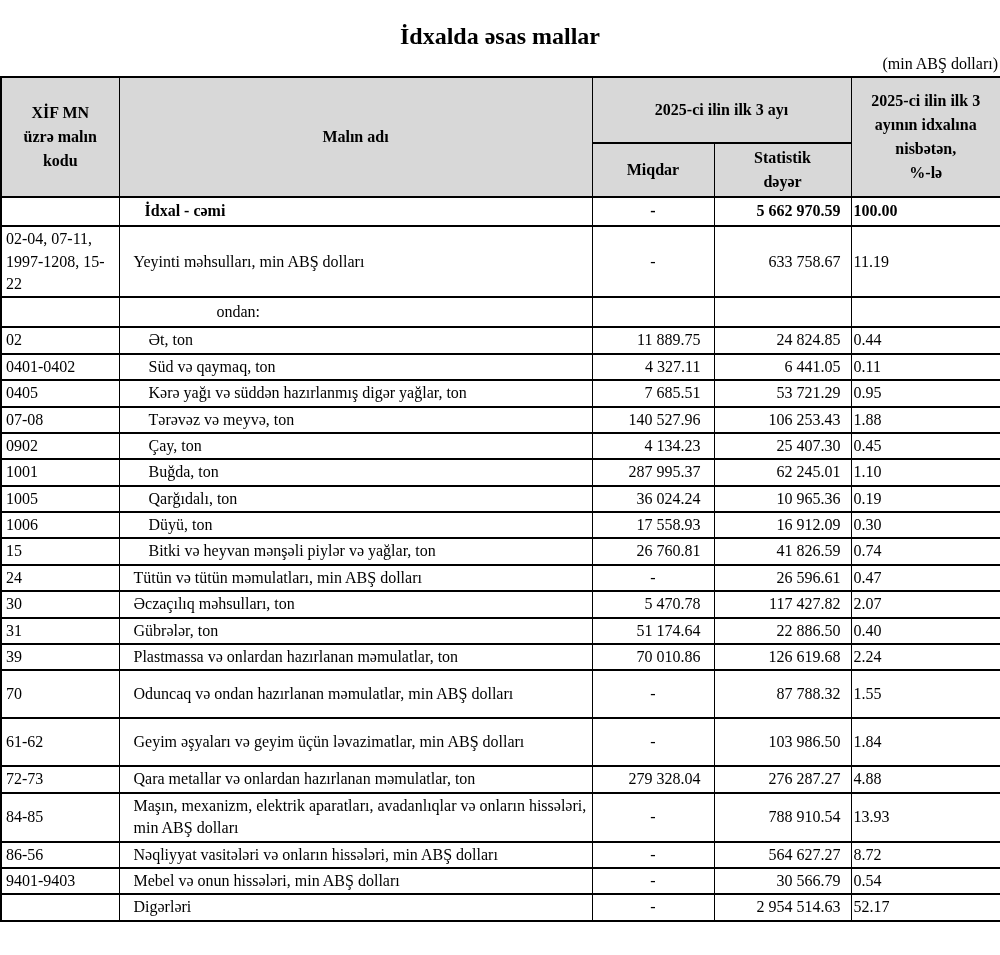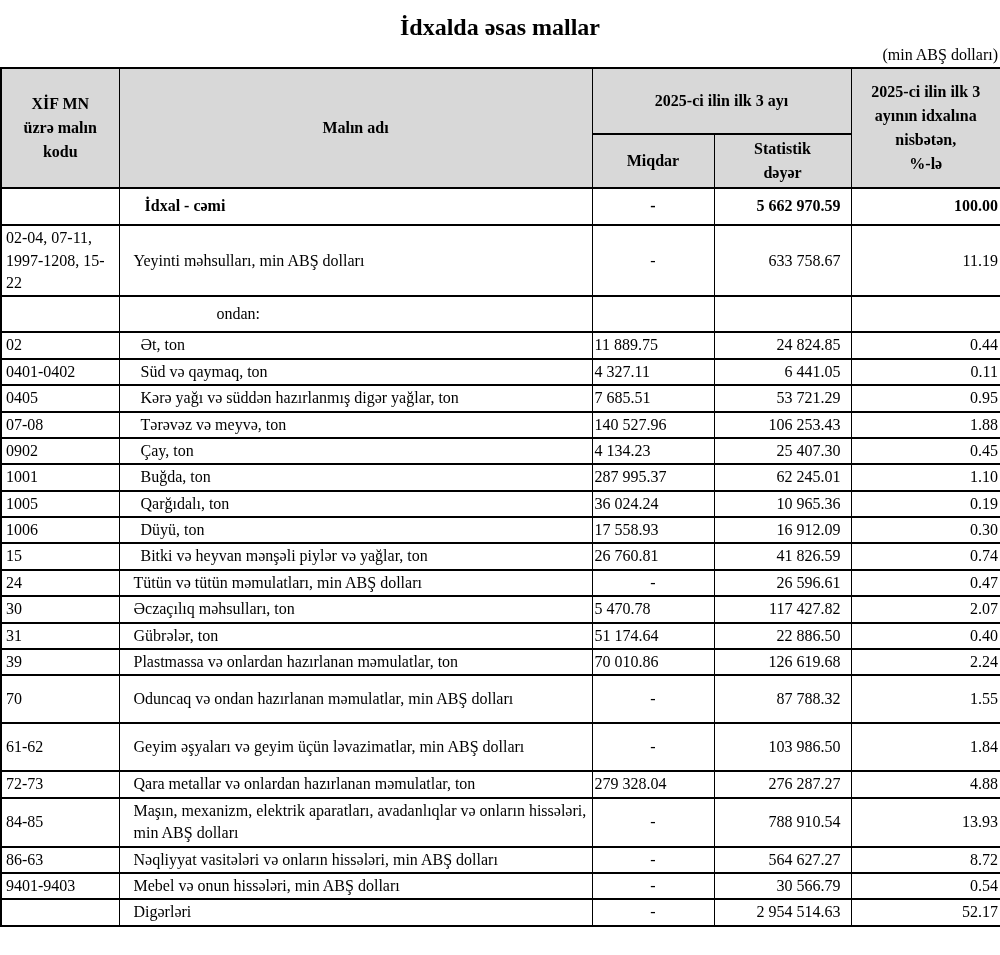--- a/index.html
+++ b/index.html
@@ -10,21 +10,21 @@
   body {
     width: 1000px;
     height: 955px;
     overflow: hidden;
     box-sizing: border-box;
     color: #000000;
     font-family: "Liberation Serif", "DejaVu Serif", serif;
   }
   .page-title {
     margin: 0;
-    padding-top: 12px;
+    padding-top: 21px;
     text-align: center;
     font-size: 24px;
     font-weight: bold;
     line-height: 1.25;
   }
   .unit-note {
     text-align: right;
     font-size: 16px;
     line-height: 1.2;
     padding: 3px 2px 3px 0;
@@ -48,33 +48,33 @@
     font-weight: bold;
     text-align: center;
     white-space: pre-line;
     line-height: 1.5;
     padding: 2px 6px;
   }
   thead tr.hdr-row-1 { height: 66px; padding-left: 12px; }
   thead tr.hdr-row-2 { height: 50px; }
 
   tbody tr { height: 23px; }
-  tbody tr.total { height: 37px; }
-  tbody tr.ondan { height: 36px; }
+  tbody tr.total { height: 29px; }
+  tbody tr.ondan { height: 30px; }
   tbody tr.tall  { height: 48px; }
 
   tbody td { padding: 1px 2px; line-height: 1.4; }
   td.code  { text-align: left;  padding-left: 4px;  }
   td.name  { text-align: left;  padding-left: 14px;  }
-  td.qty   { padding-right: 13px; }
+  td.qty   { text-align: right; padding-right: 13px; }
   td.value { text-align: right; padding-right: 10px; }
-  td.pct   { text-align: right; }
+  td.pct   { }
   td.dash  { text-align: center; padding-right: 2px; }
 
-  tr.sub   td.name { padding-left: 21px; }
+  tr.sub   td.name { padding-left: 29px; }
   tr.total td      { font-weight: bold; }
   tr.total td.name { padding-left: 25px; }
   tr.ondan td.name { padding-left: 97px; }
 </style>
 </head>
 <body>
 
 <div class="page-title">İdxalda əsas mallar</div>
 <div class="unit-note">(min ABŞ dolları)</div>
 
@@ -239,21 +239,21 @@
         <td class="pct">4.88</td>
       </tr>
       <tr class="group">
         <td class="code">84-85</td>
         <td class="name">Maşın, mexanizm, elektrik aparatları, avadanlıqlar və onların hissələri, min ABŞ dolları</td>
         <td class="qty dash">-</td>
         <td class="value">788 910.54</td>
         <td class="pct">13.93</td>
       </tr>
       <tr class="group">
-        <td class="code">86-63</td>
+        <td class="code">86-56</td>
         <td class="name">Nəqliyyat vasitələri və onların hissələri, min ABŞ dolları</td>
         <td class="qty dash">-</td>
         <td class="value">564 627.27</td>
         <td class="pct">8.72</td>
       </tr>
       <tr class="group">
         <td class="code">9401-9403</td>
         <td class="name">Mebel və onun hissələri, min ABŞ dolları</td>
         <td class="qty dash">-</td>
         <td class="value">30 566.79</td>

